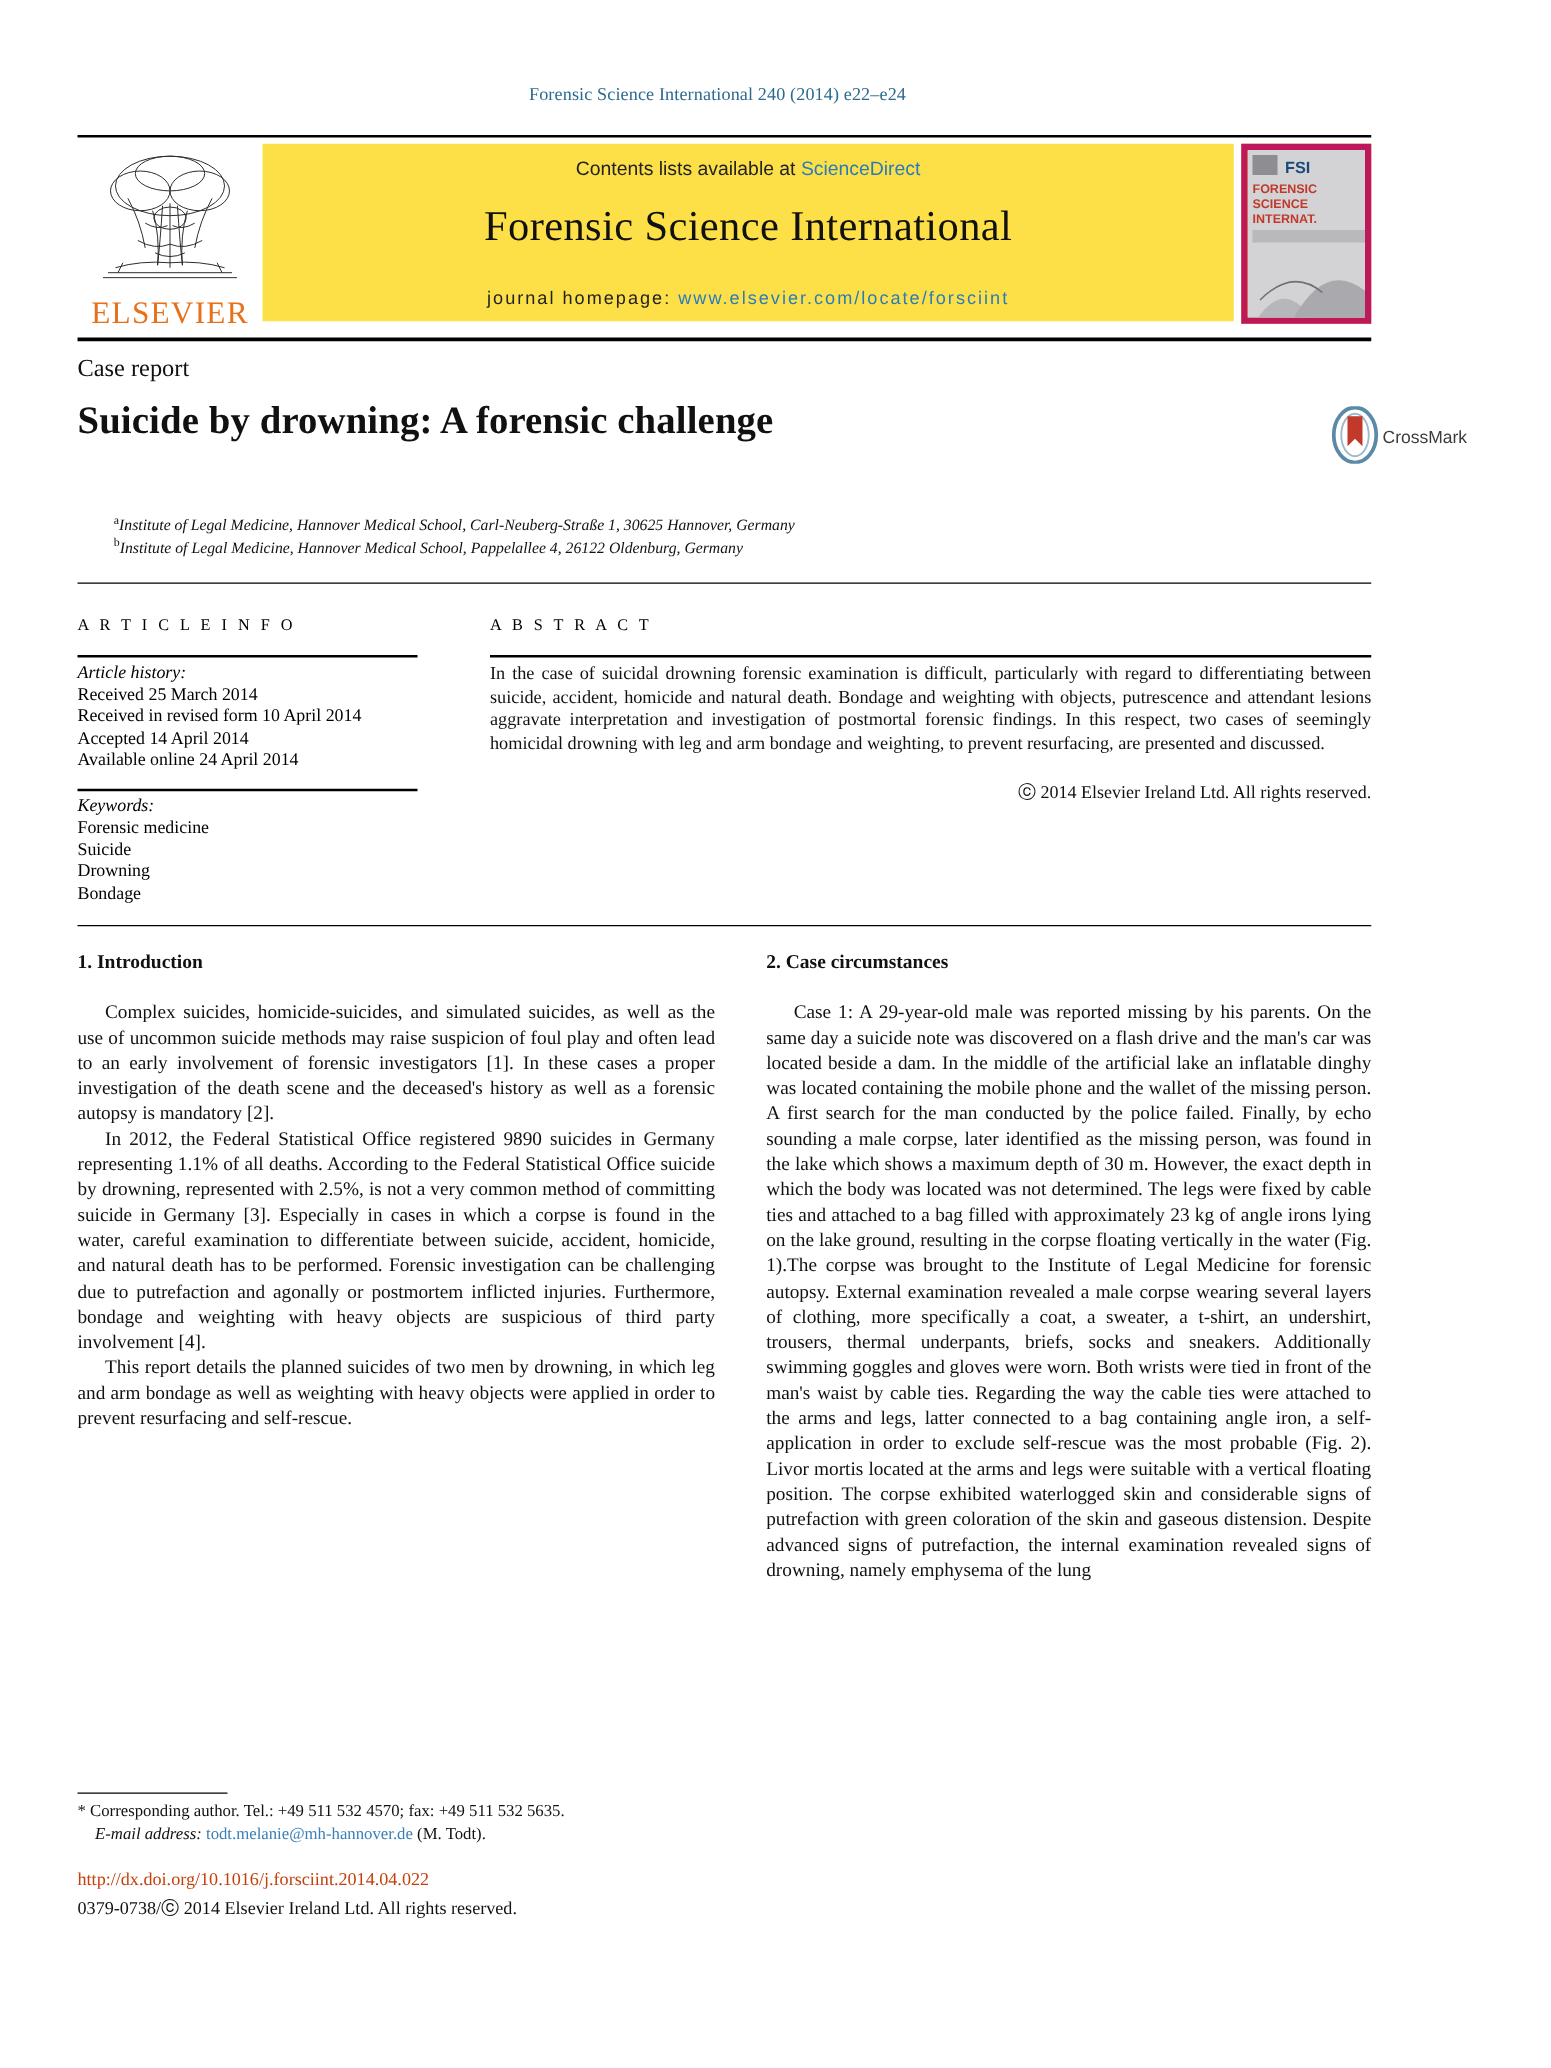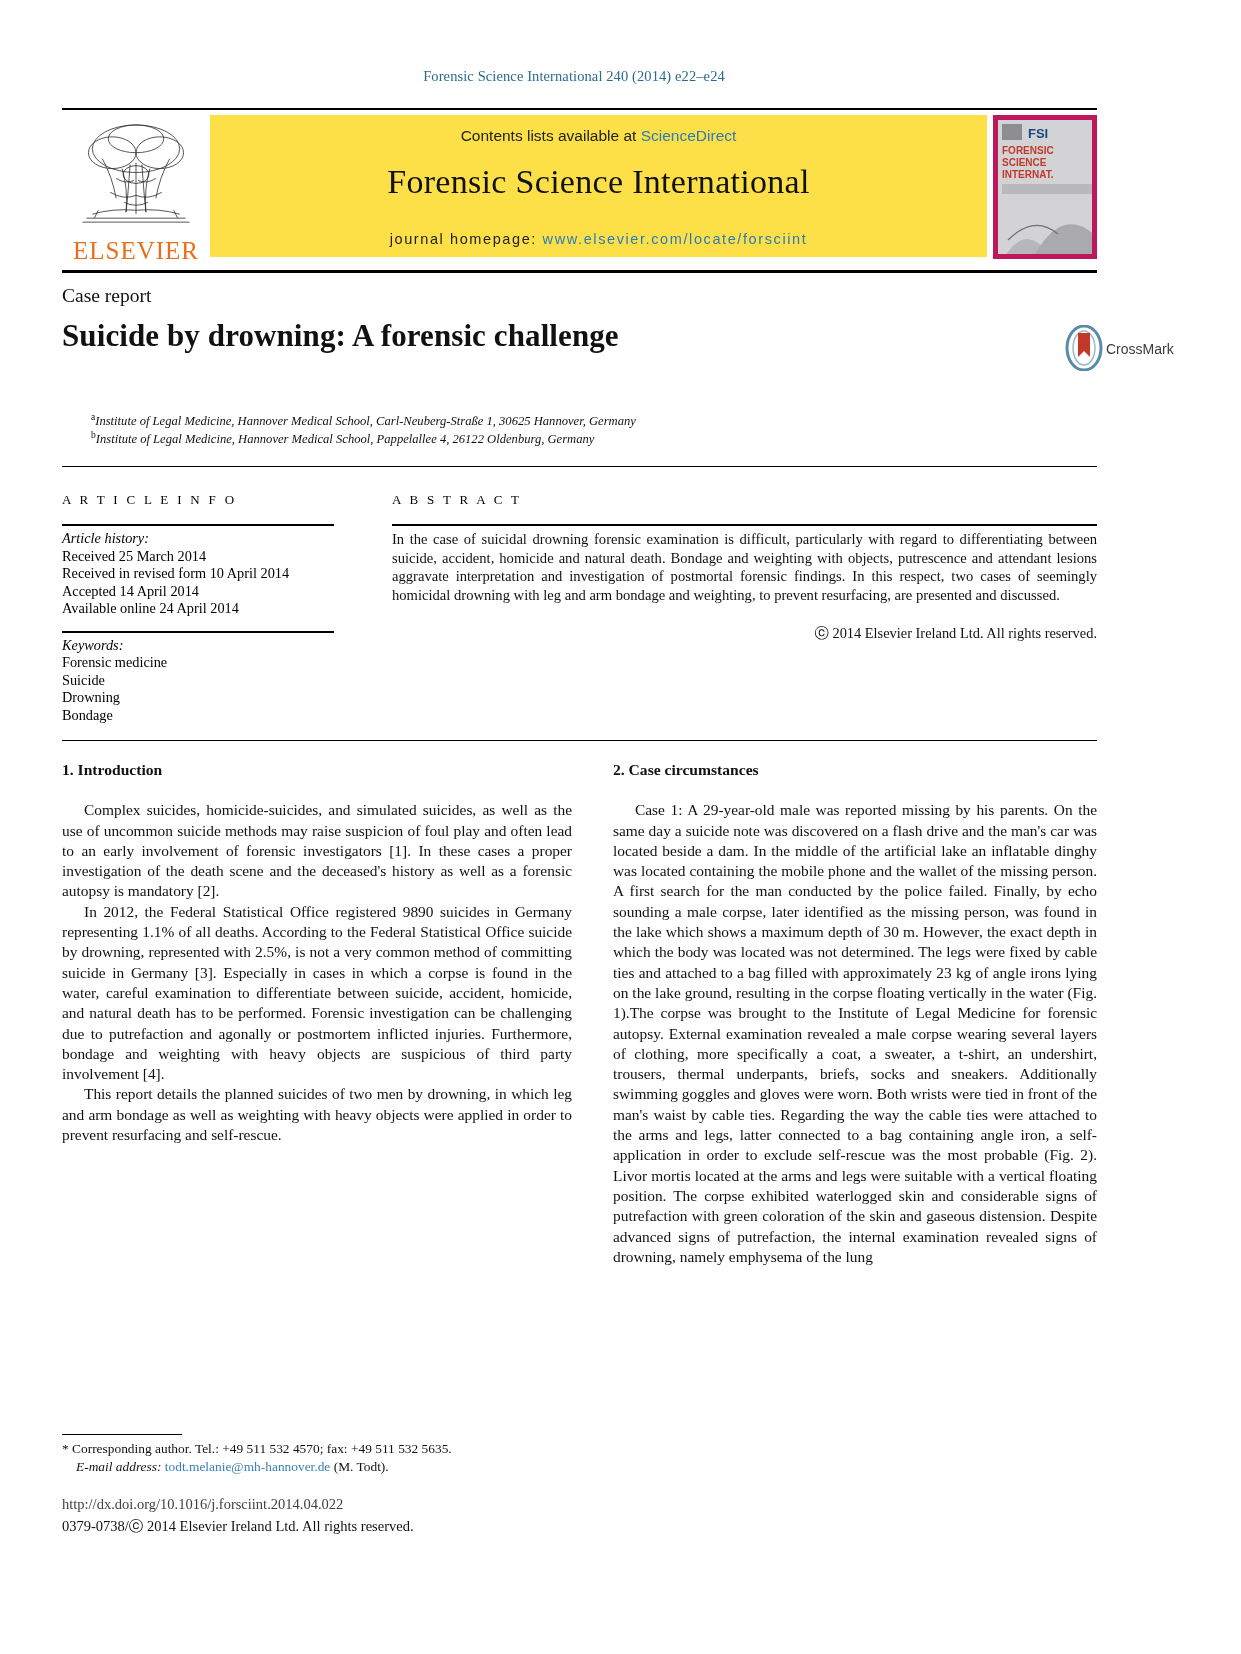--- a/index.html
+++ b/index.html
@@ -276,21 +276,21 @@
     color: #111;
   }
   .footnote .indent { display: inline-block; padding-left: 14px; }
   .footnote .ital { font-style: italic; }
   .footnote .mail { color: #3a7fb5; }
   .doi {
     position: absolute;
     left: 62px;
     top: 1496px;
     font-size: 14.5px;
-    color: #404040;
+    color: #c2410c;
     text-align: right;
   }
   .issn {
     position: absolute;
     left: 62px;
     top: 1517px;
     font-size: 14.5px;
     color: #111;
   }
 </style>

